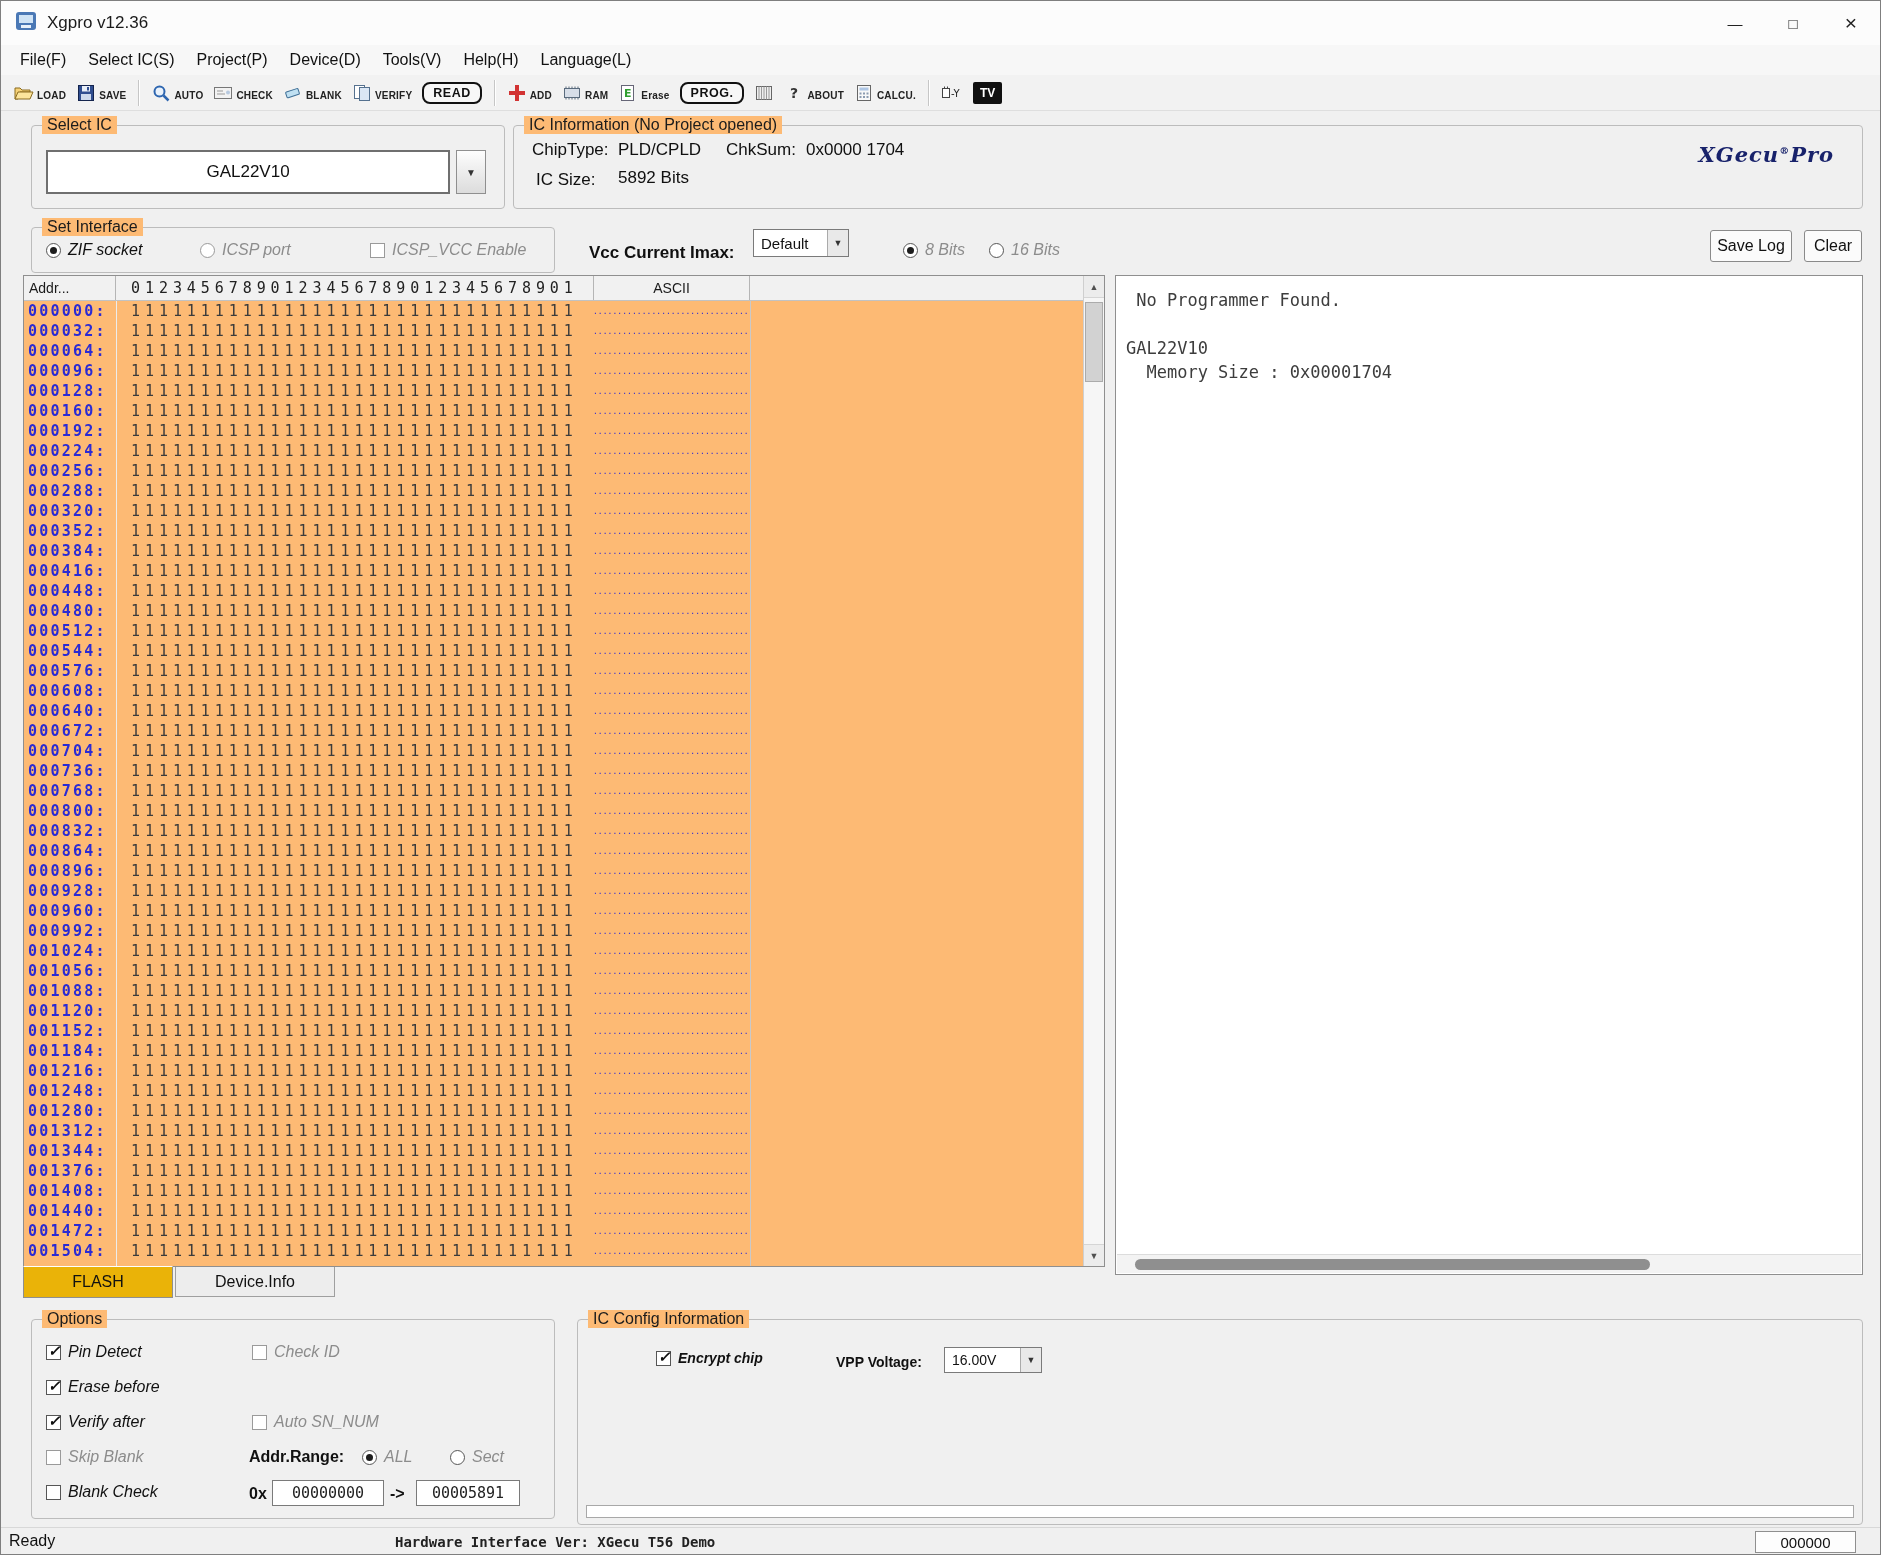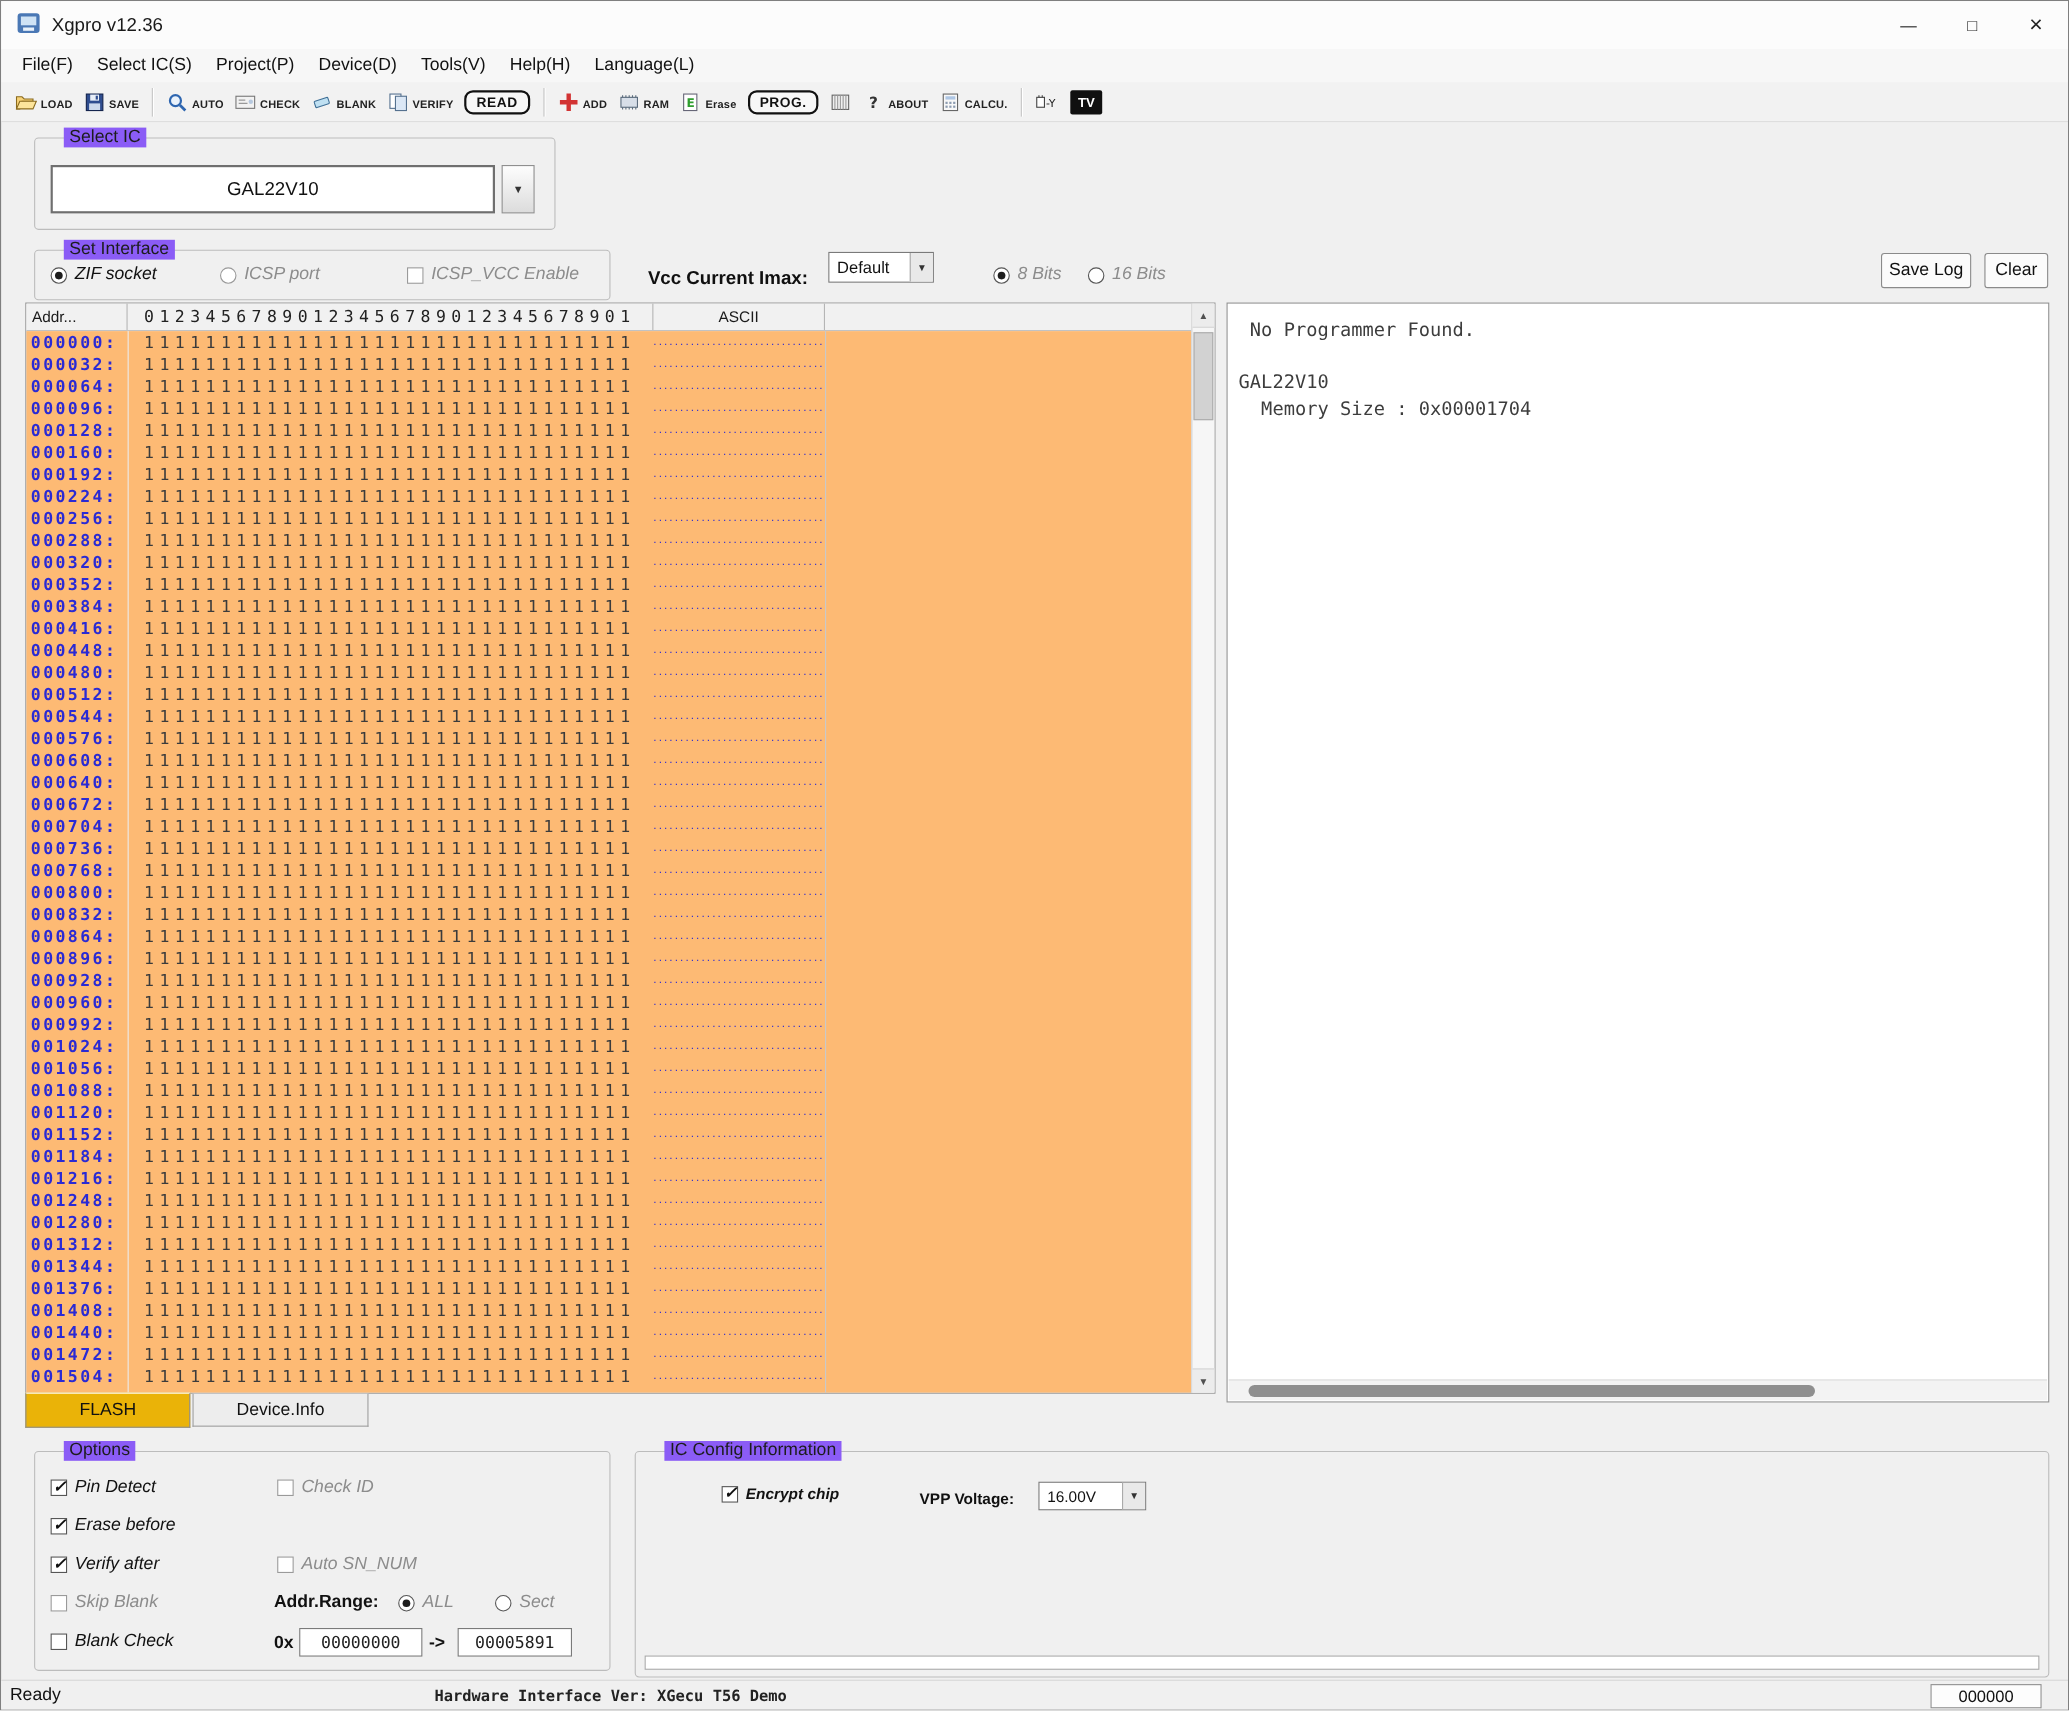--- a/index.html
+++ b/index.html
@@ -22,21 +22,21 @@
   .toolbar{position:absolute;top:74px;left:0;right:0;height:36px;background:#f2f2f2;border-bottom:1px solid #dedede;display:flex;align-items:center;padding-left:8px;}
   .tool{display:flex;align-items:flex-end;gap:3px;padding:2px 5px;}
   .tool svg{display:block;}
   .tool-label{font-size:10px;font-weight:bold;color:#222;margin-bottom:2px;letter-spacing:0.2px;}
   .tool-sep{width:1px;height:26px;background:#c6c6c6;box-shadow:1px 0 0 #fff;margin:0 7px;}
   .tool-badge{border:2px solid #111;border-radius:8px;padding:2px 9px;font-size:12.5px;font-weight:bold;color:#111;letter-spacing:0.5px;background:#f7f7f7;}
   .tool-tv{background:#101010;color:#fff;font-size:12px;font-weight:bold;padding:4px 7px;border-radius:2px;}
 
   
   .groupbox{position:absolute;border:1px solid #bcbcbc;border-radius:4px;}
-  .legend{position:absolute;top:-10px;left:10px;background:#8b5cf6;padding:0 5px;font-size:16px;color:#1c1c1c;white-space:nowrap;margin-left:16px;}
+  .legend{position:absolute;top:-10px;left:10px;background:#fdba74;padding:0 5px;font-size:16px;color:#1c1c1c;white-space:nowrap;}
 
   
   .ic-combo{position:absolute;left:14px;top:24px;width:404px;height:44px;background:#fff;border:2px solid #6f6f6f;display:flex;align-items:center;justify-content:center;font-size:17px;color:#111;}
   .ic-combo-btn{position:absolute;left:424px;top:24px;width:30px;height:44px;background:linear-gradient(#fdfdfd,#dcdcdc);border:1px solid #8f8f8f;display:flex;align-items:center;justify-content:center;color:#333;font-size:10px;}
   .ic-combo-btn::after{content:"▼";}
 
   
   .info-label{position:absolute;font-size:17px;color:#101010;}
   .info-value{position:absolute;font-size:17px;color:#101010;}
   .brand{position:absolute;right:28px;top:16px;font-family:"DejaVu Serif",serif;font-style:italic;font-weight:bold;font-size:21px;color:#18226b;letter-spacing:1px;}
@@ -273,20 +273,30 @@
         <span class="tool-tv">TV</span>
       </div>
     </div>
 
   <div class="groupbox" style="left:30px;top:124px;width:474px;height:84px;">
     <span class="legend">Select IC</span>
     <div class="ic-combo">GAL22V10</div>
     <div class="ic-combo-btn"></div>
   </div>
 
+  <div class="groupbox" style="left:512px;top:124px;width:1350px;height:84px;">
+    <span class="legend">IC Information (No Project opened)</span>
+    <span class="info-label" style="left:18px;top:14px;">ChipType:</span>
+    <span class="info-value" style="left:104px;top:14px;">PLD/CPLD</span>
+    <span class="info-label" style="left:212px;top:14px;">ChkSum:</span>
+    <span class="info-value" style="left:292px;top:14px;">0x0000 1704</span>
+    <span class="info-label" style="left:22px;top:44px;">IC Size:</span>
+    <span class="info-value" style="left:104px;top:42px;">5892 Bits</span>
+    <span class="brand"><span>XGecu</span><sup>®</sup><span>Pro</span></span>
+  </div>
 
   <div class="groupbox" style="left:30px;top:226px;width:524px;height:46px;">
     <span class="legend">Set Interface</span>
     <div class="ctl" style="left:14px;top:13px;">
       <span class="radio checked"></span>
       <span class="ctl-label">ZIF socket</span>
     </div>
     <div class="ctl" style="left:168px;top:13px;">
       <span class="radio disabled"></span>
       <span class="ctl-label dim">ICSP port</span>

